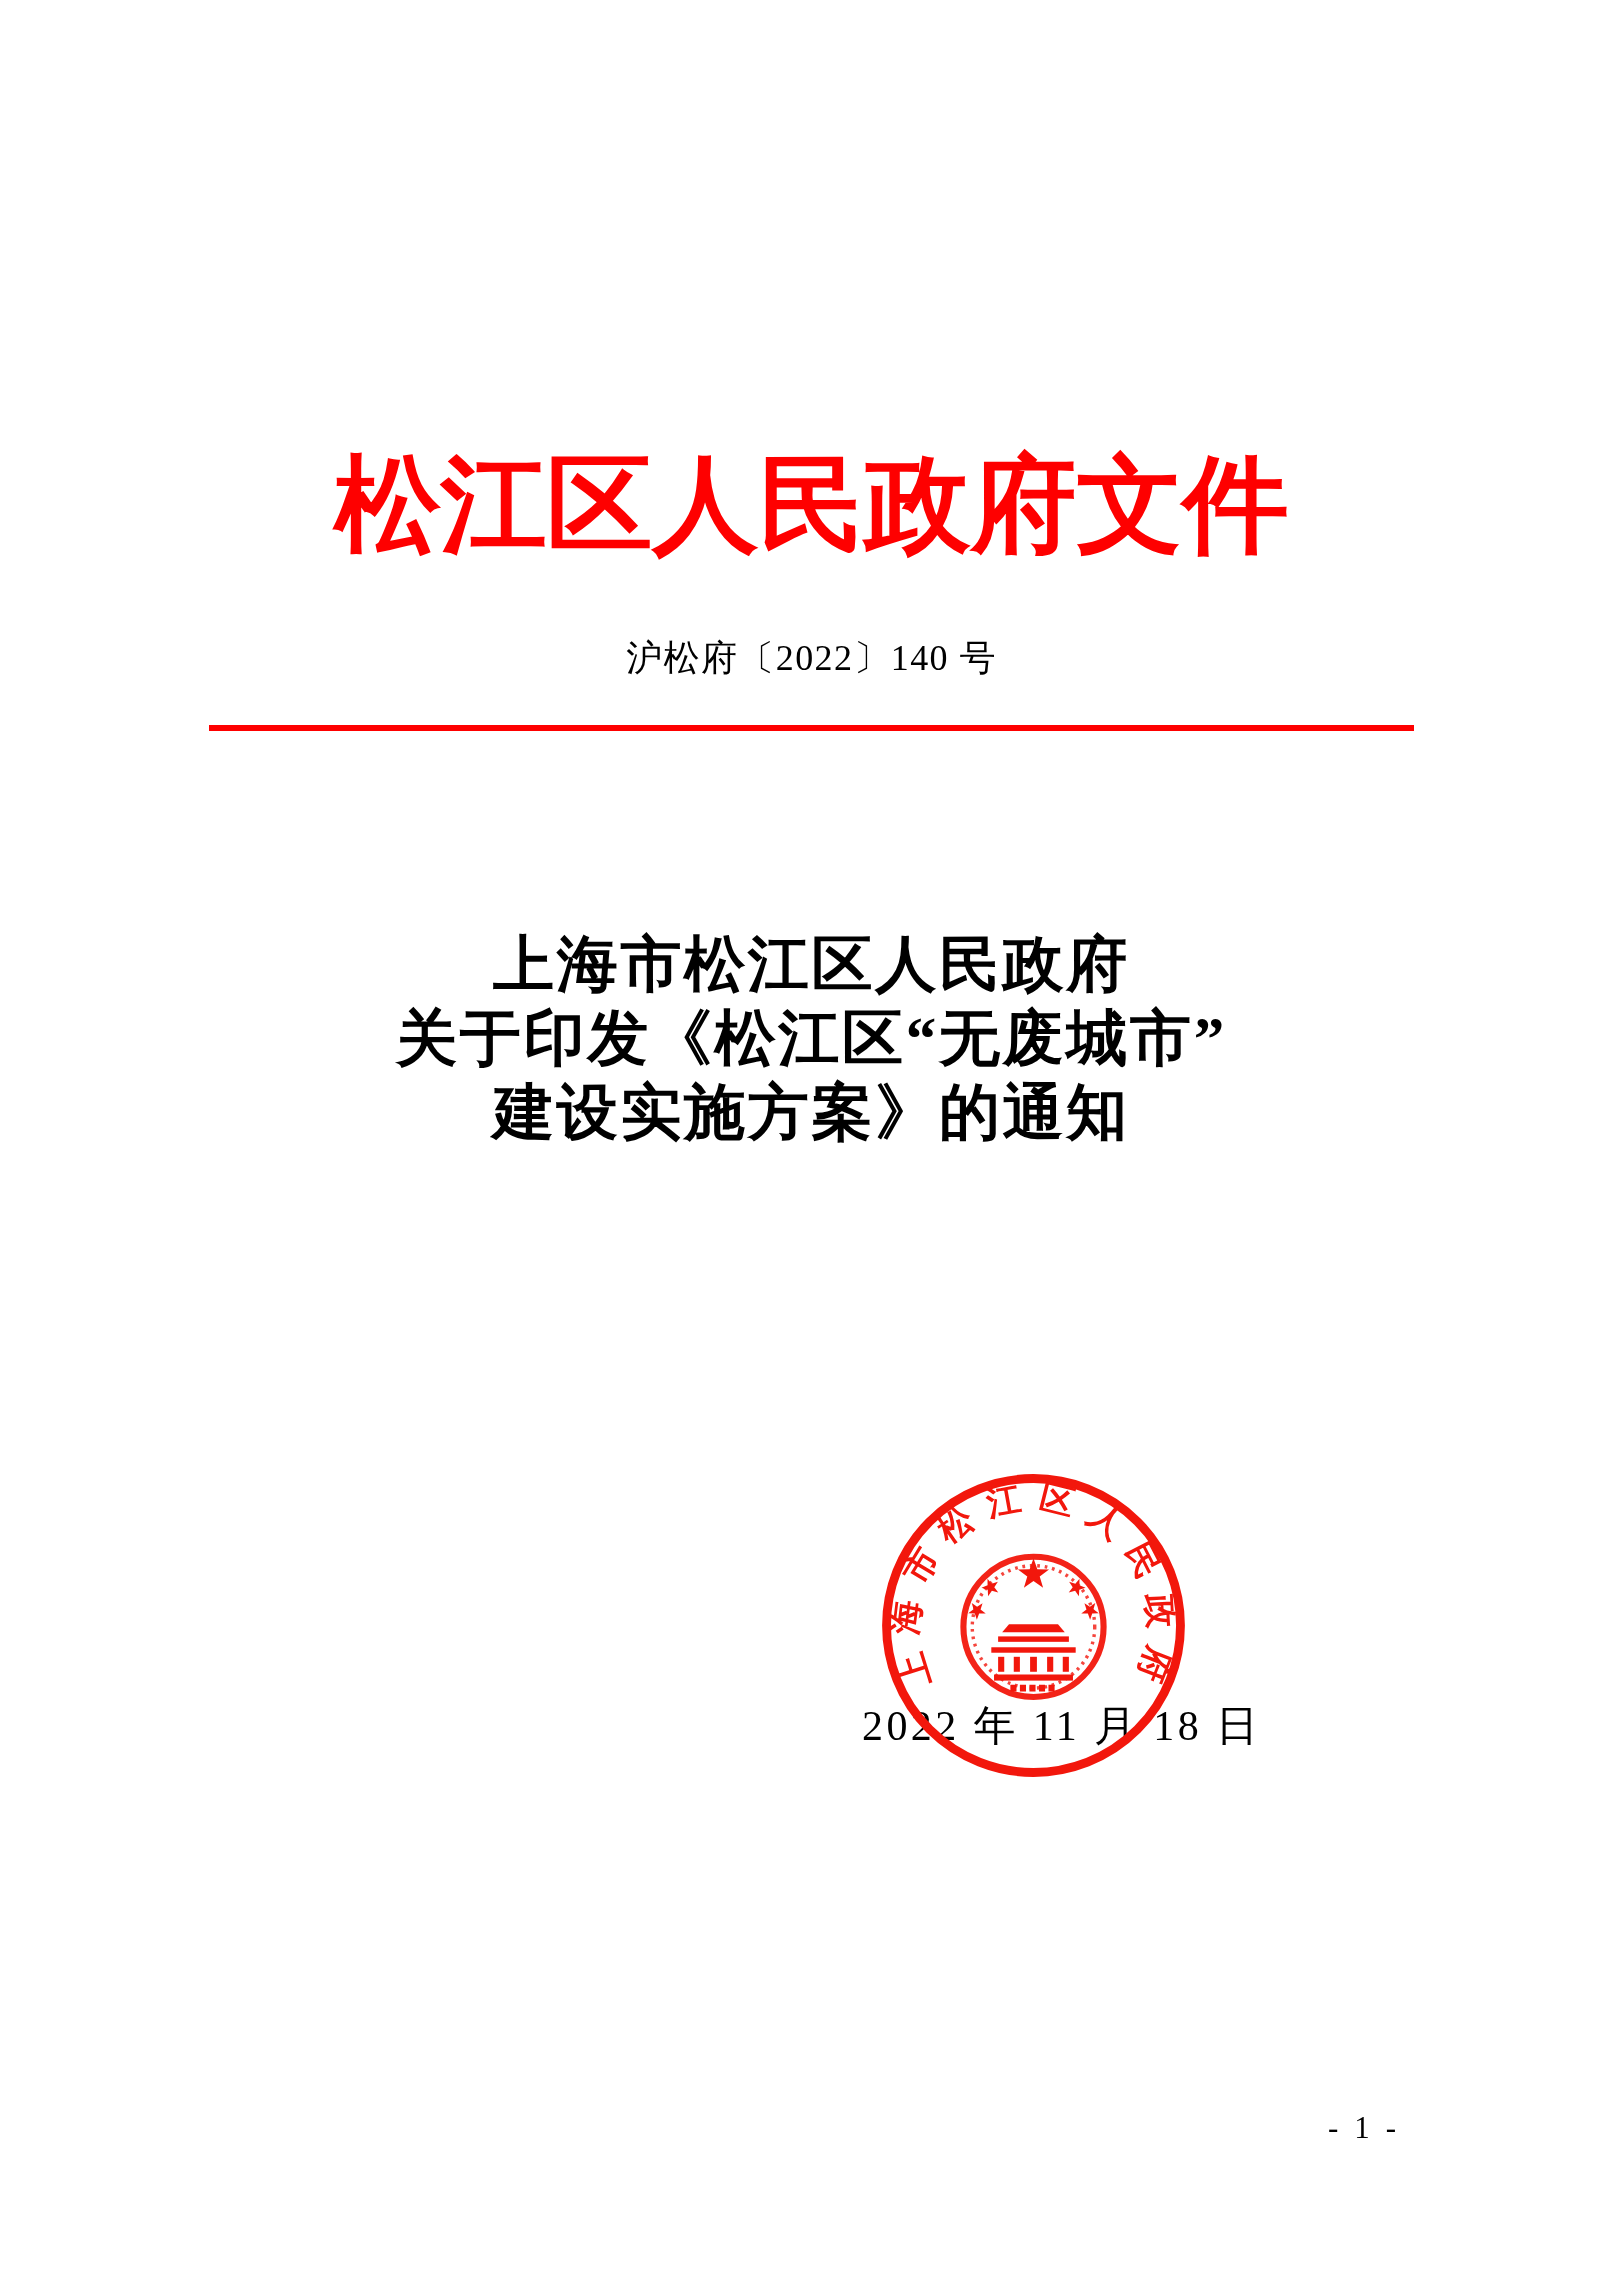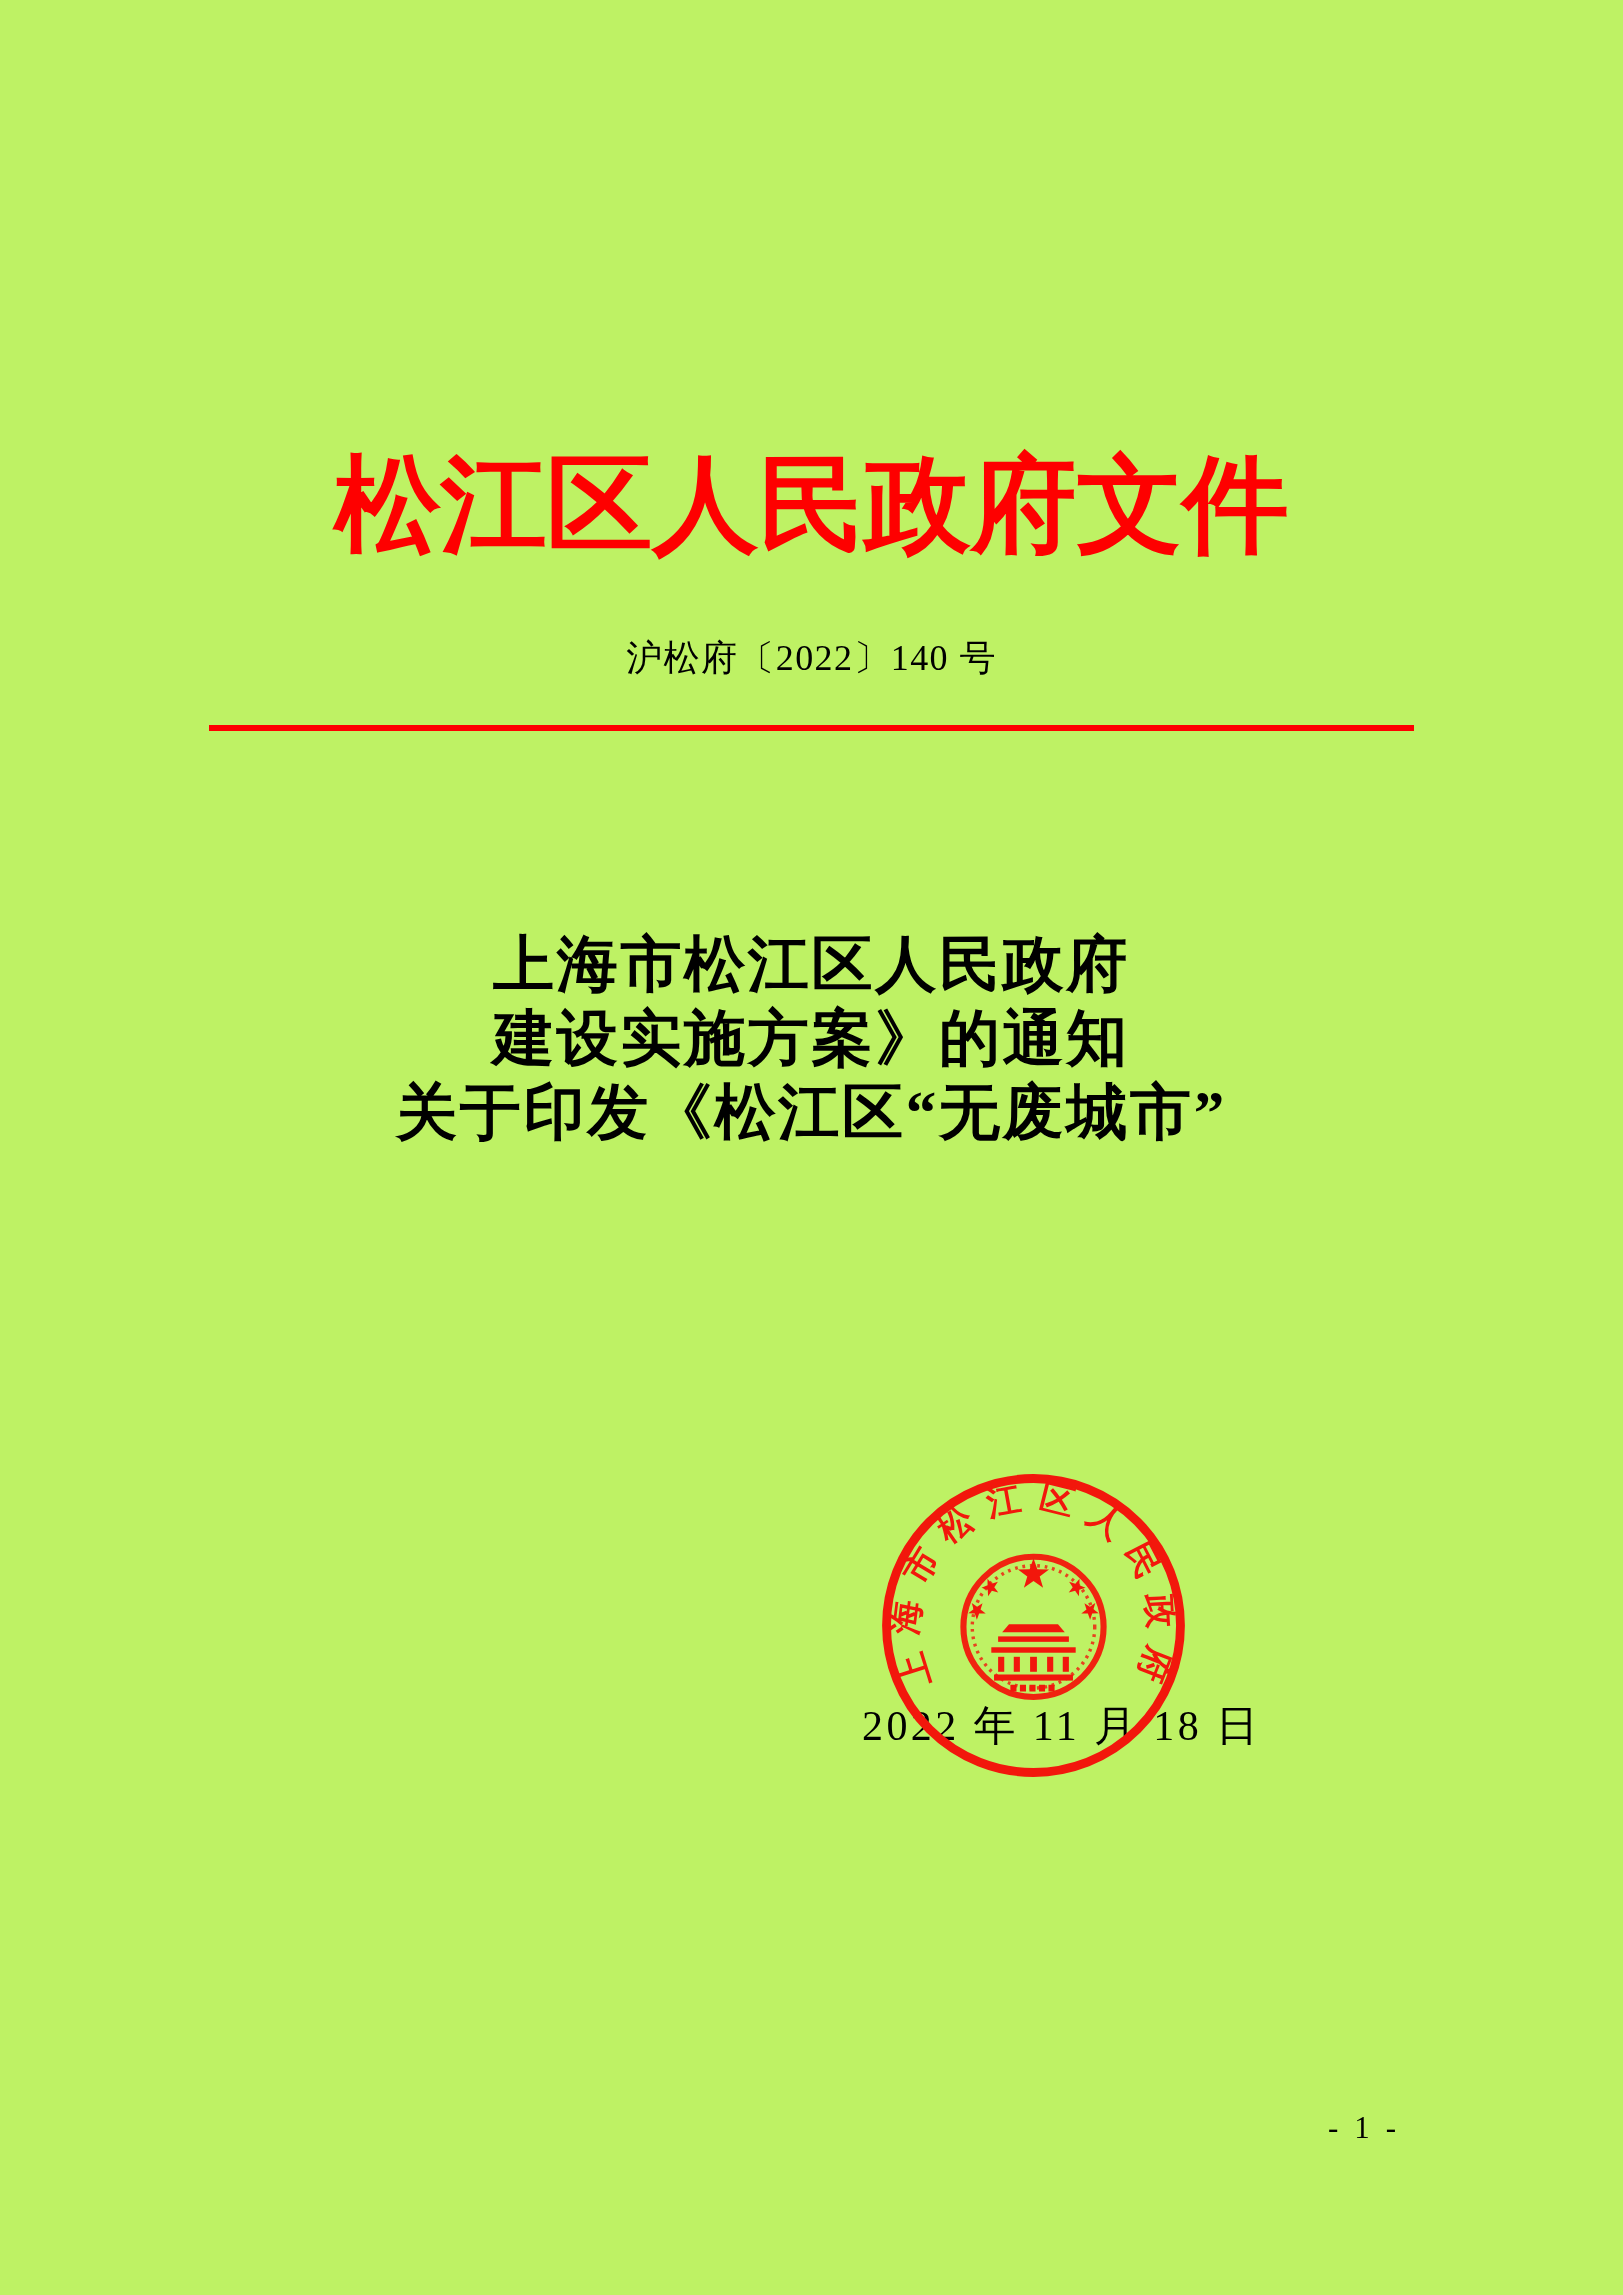--- a/index.html
+++ b/index.html
@@ -1,19 +1,19 @@
 <!DOCTYPE html>
 <html style="font-size:11px"><head>
 <meta charset="utf-8">
 <style>
   html,body{margin:0;padding:0;background:#888;}
   #page{
     position:relative;
     width:1623px;height:2295px;
-    background:#bef264;
+    background:#ffffff;
     font-family:"Liberation Serif","DejaVu Serif",serif;
     overflow:hidden;
   }
   .abs{position:absolute;}
   
   #red-head{
     top:450px;left:0;width:1623px;
     text-align:center;
     font-size:106px;line-height:1.05;
     font-weight:bold;
@@ -78,22 +78,22 @@
 <div id="page">
 
   <div class="abs" id="red-head">松江区人民政府文件</div>
 
   <div class="abs" id="doc-no">沪松府〔2022〕140 号</div>
 
   <div class="abs" id="red-rule"></div>
 
   <div class="abs" id="main-title">
     <div>上海市松江区人民政府</div>
+    <div>关于印发《松江区“无废城市”</div>
     <div>建设实施方案》的通知</div>
-    <div>关于印发《松江区“无废城市”</div>
   </div>
 
   <div class="abs" id="body-text">
   </div>
 
   <div class="abs" id="issue-date">2022 年 11 月 18 日</div>
 
   <svg class="abs" id="seal" viewBox="0 0 460 460">
     <defs>
       <path id="st" d="M0,-10 L2.35,-3.24 L9.51,-3.09 L3.80,1.24 L5.88,8.09 L0,4 L-5.88,8.09 L-3.80,1.24 L-9.51,-3.09 L-2.35,-3.24 Z"></path>

